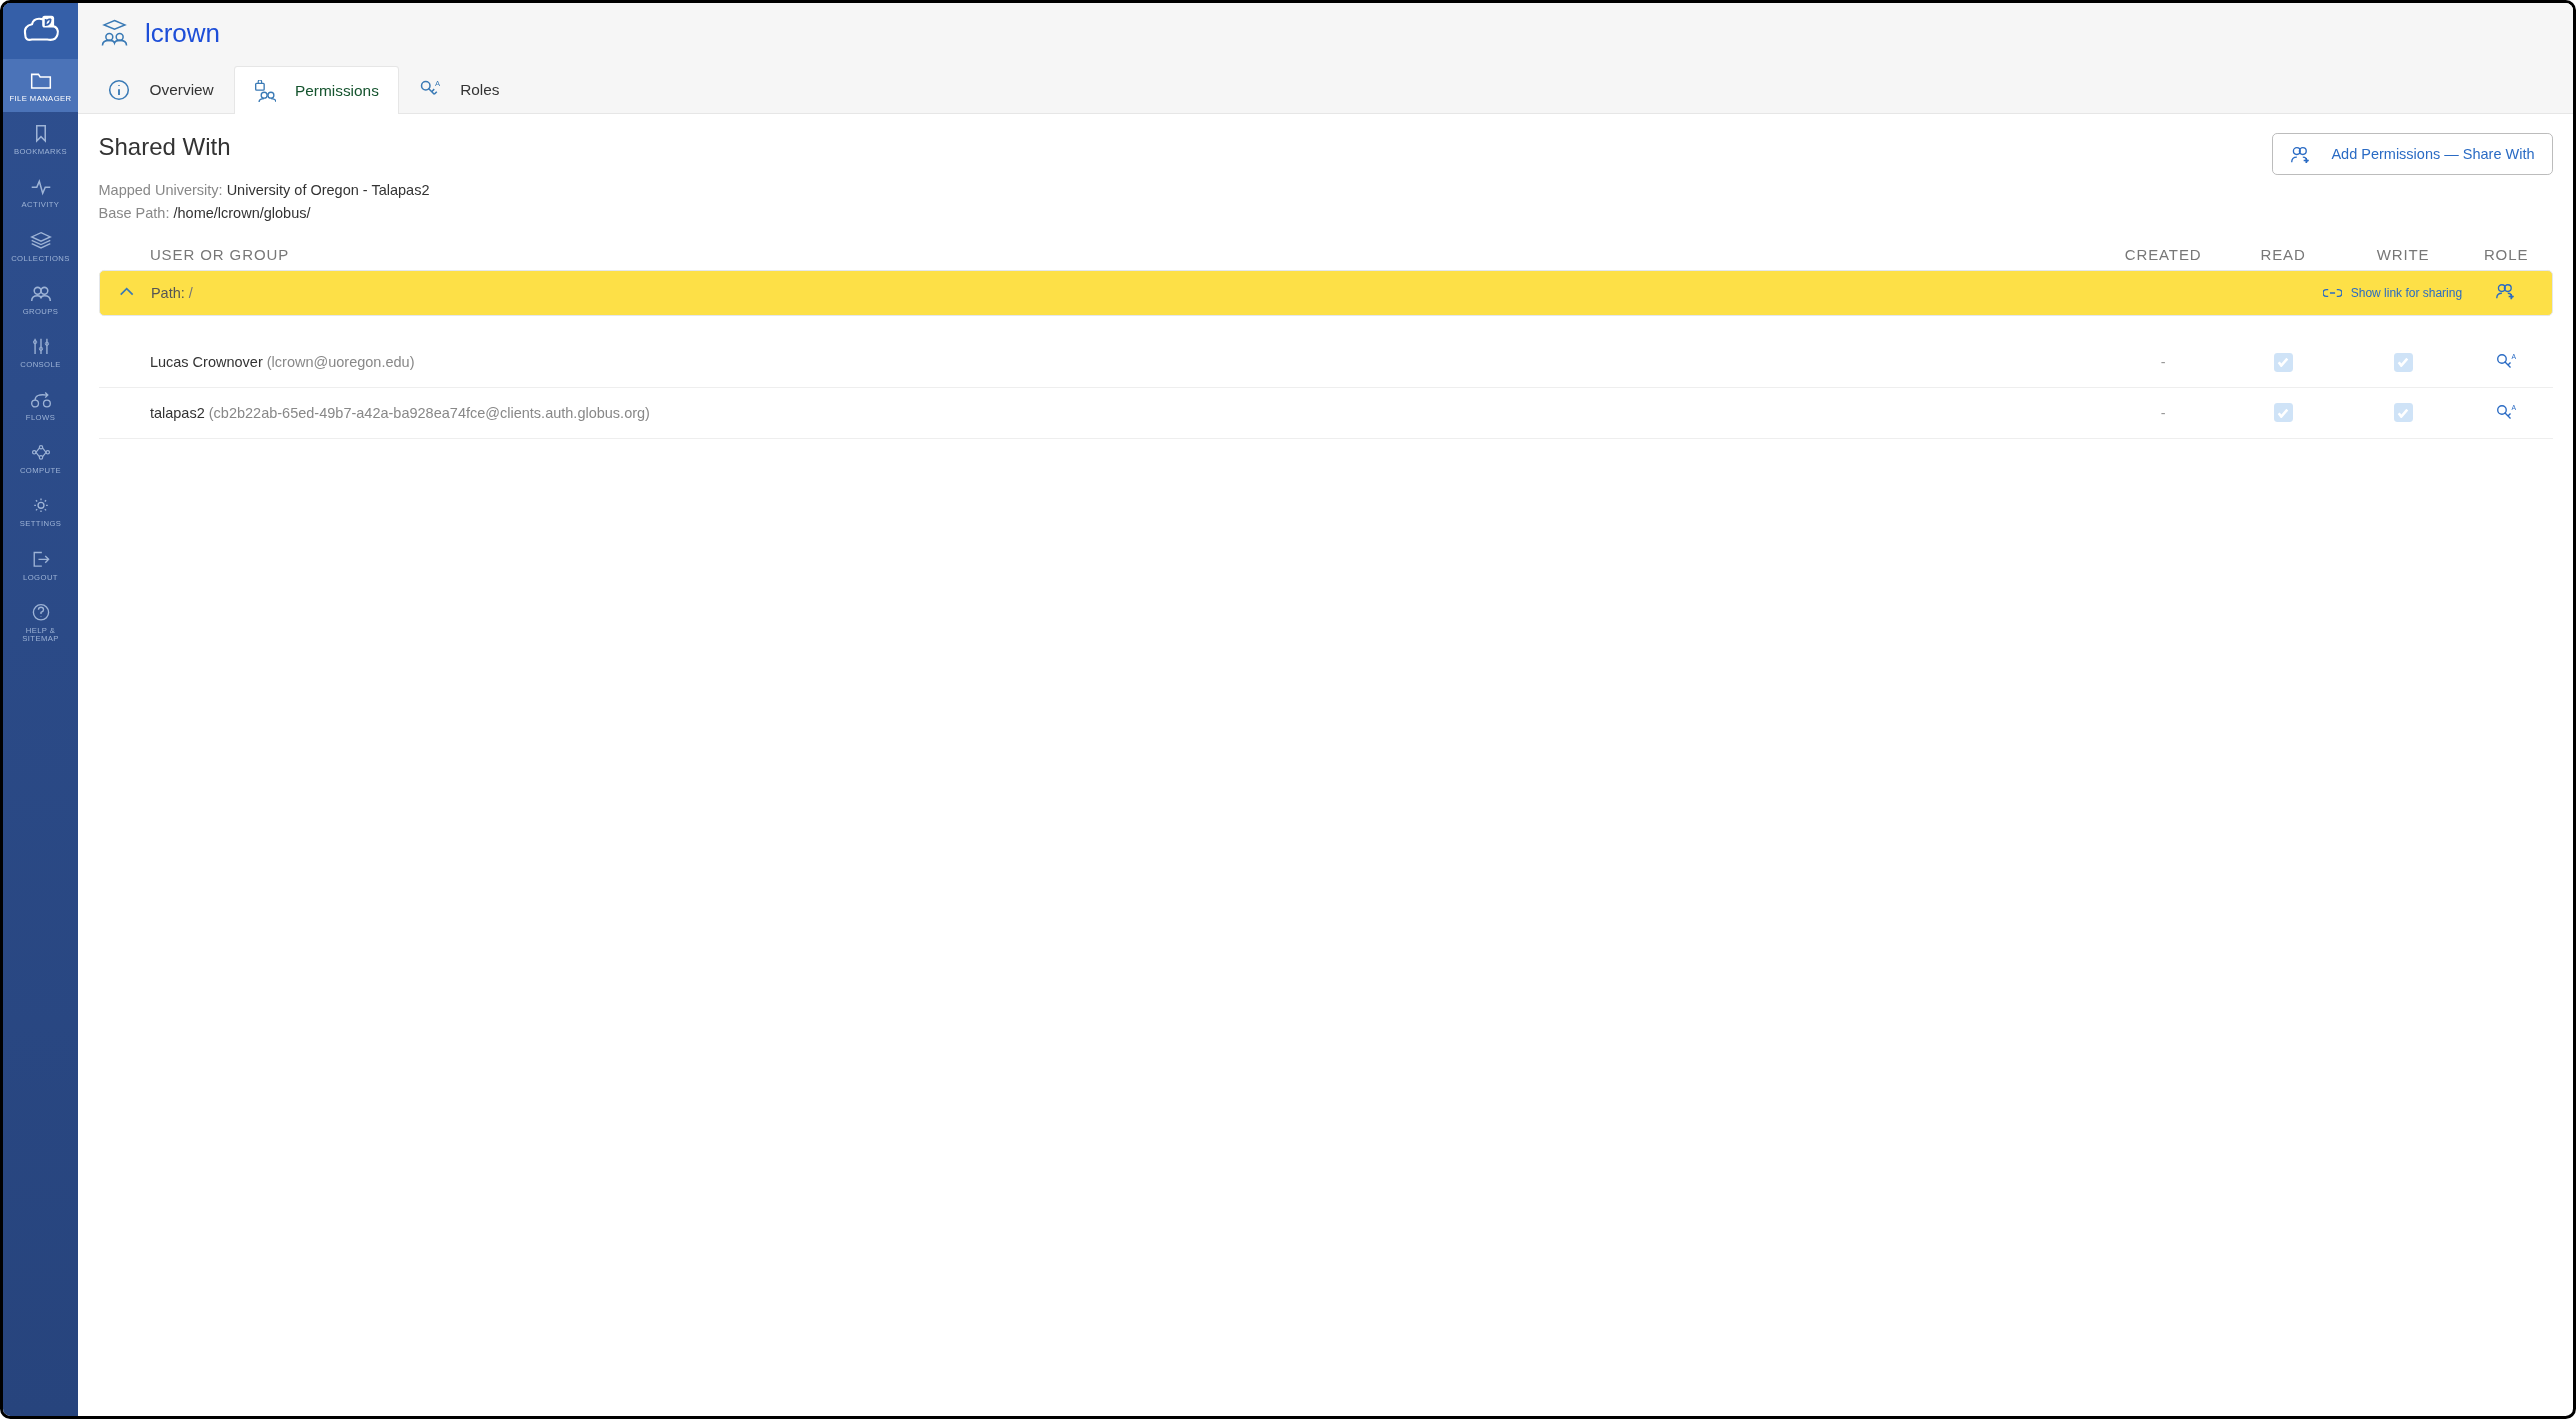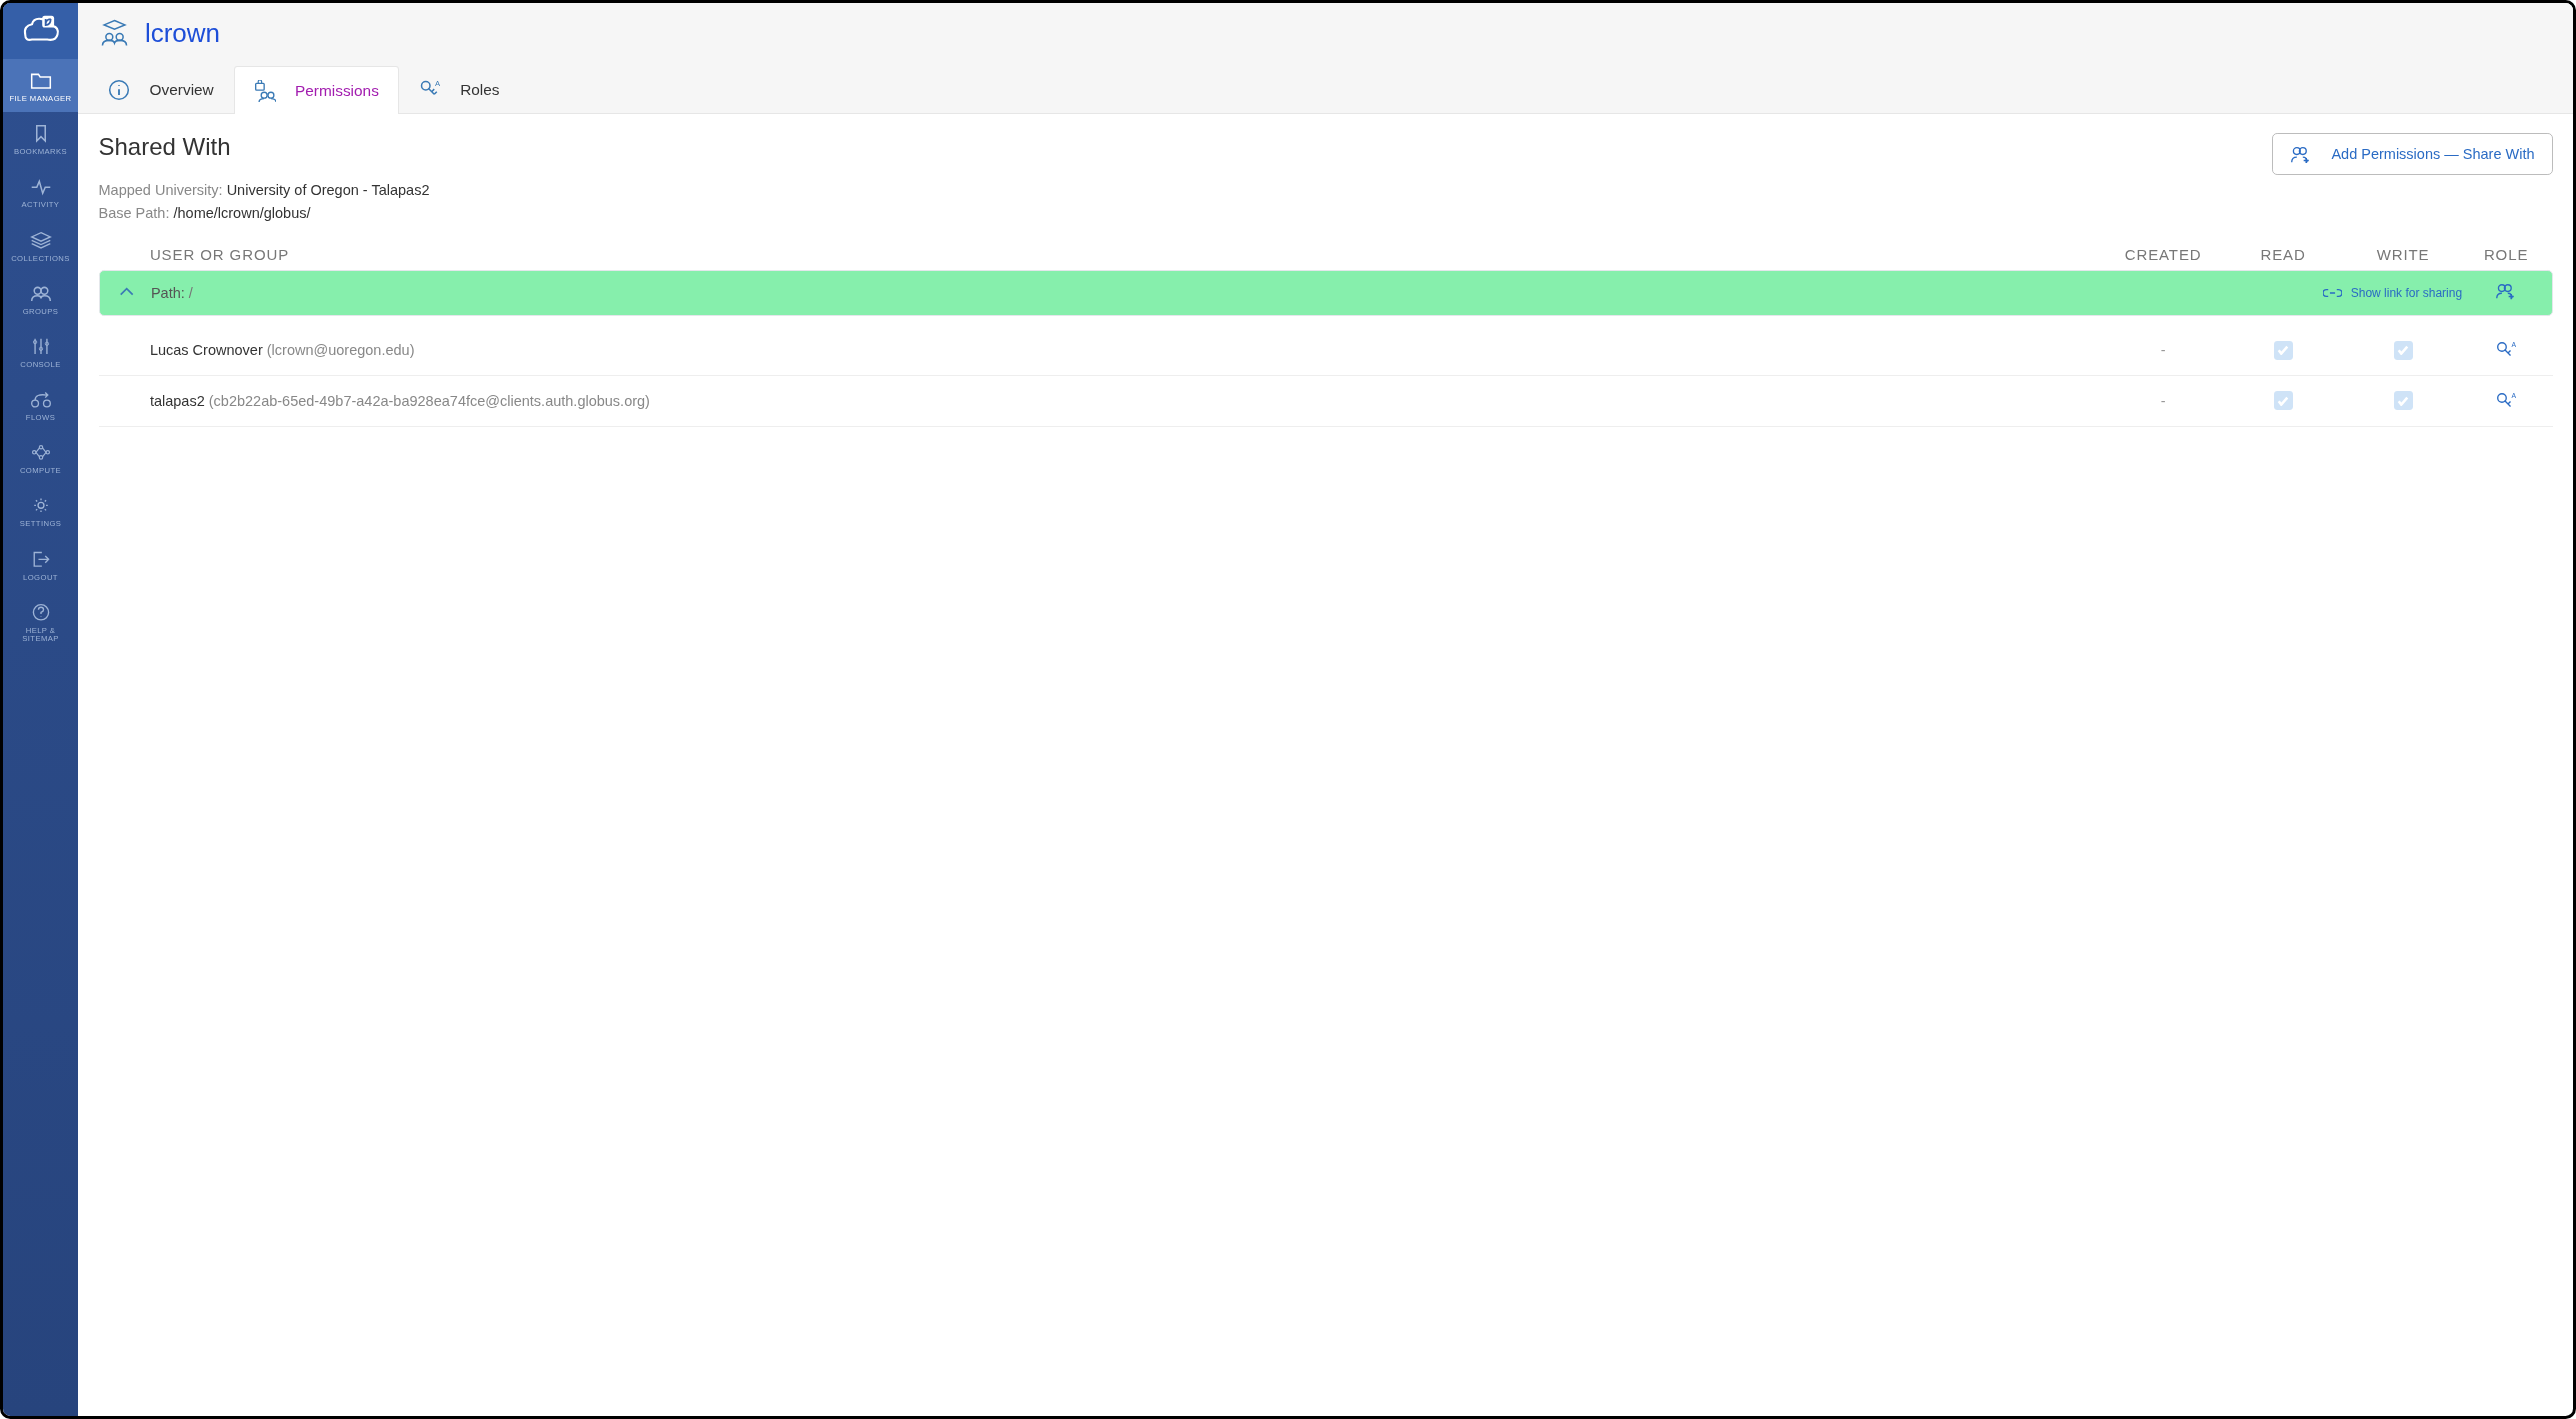--- a/index.html
+++ b/index.html
@@ -25,37 +25,37 @@
 .header-icon { width: 31px; height: 31px; color: #3a7ab5; }
 .header-icon svg { stroke: currentColor; fill: none; }
 .header-title { font-size: 26px; font-weight: 300; color: #1d4ed8; }
 
 .tabs { background: #f6f6f6; display: flex; padding: 0 10.3px; border-bottom: 0.9px solid #e6e6e6; }
 .tab { padding: 12px 19px; display: flex; align-items: center; gap: 10.3px; cursor: pointer; border: 0.9px solid transparent; border-bottom: none; border-radius: 3.4px 3.4px 0 0; }
 .tab.active { background: #fff; border-color: #e6e6e6; margin-bottom: -0.9px; }
 .tab-icon { width: 22px; height: 22px; color: #3a7ab5; }
 .tab-icon svg { stroke: currentColor; fill: none; }
 .tab-label { font-size: 15.4px; color: #333; margin-left: 9px; }
-.tab.active .tab-label { color: #a21caf; }
+.tab.active .tab-label { color: #14532d; }
 
 .content { padding: 19px 20.5px; flex: 1; overflow: auto; }
 .section-head { display: flex; justify-content: space-between; align-items: flex-start; margin-bottom: 6.8px; }
 .section-title { font-size: 24px; font-weight: 400; color: #333; }
 .add-perms-btn { border: 0.9px solid #bcbcbc; border-radius: 5.1px; background: #fff; padding: 10.3px 17px; display: flex; align-items: center; gap: 21px; cursor: pointer; color: #2a6bc4; font-size: 14.5px; }
 .add-perms-btn svg { width: 20.5px; height: 19px; stroke: currentColor; fill: none; }
 
 .meta-line { font-size: 14.5px; color: #888; margin-top: 6.8px; }
 .meta-line .meta-val { color: #333; }
 
 .perm-table { margin-top: 19px; }
 .perm-head { display: grid; grid-template-columns: 48px 1fr 120px 120px 120px 86px; padding: 6.8px 3.4px; font-size: 15px; letter-spacing: 0.9px; color: #777; }
 .perm-head > div { text-align: center; }
 .perm-head .col-user { text-align: left; }
 
-.path-row { display: grid; grid-template-columns: 48px 1fr 120px 120px 120px 86px; align-items: center; background: #86efac; border: 0.9px solid #e4e7eb; border-radius: 5.1px; padding: 12px 3.4px; margin-bottom: 9px; }
+.path-row { display: grid; grid-template-columns: 48px 1fr 120px 120px 120px 86px; align-items: center; background: #fde047; border: 0.9px solid #e4e7eb; border-radius: 5.1px; padding: 12px 3.4px; margin-bottom: 21px; }
 .path-row .chev { text-align: center; color: #3a7ab5; cursor: pointer; }
 .path-row .chev svg { width: 15.4px; height: 10.3px; stroke: currentColor; fill: none; stroke-width: 2; }
 .path-row .path-label { font-size: 14.5px; color: #555; }
 .path-row .path-val { color: #777; }
 .share-link { grid-column: 3 / span 3; display: flex; align-items: center; justify-content: flex-end; gap: 8.6px; color: #2a6bc4; font-size: 12px; text-align: right; }
 .share-link svg { width: 19px; height: 12px; stroke: currentColor; fill: none; }
 .add-group-icon { text-align: center; color: #2a6bc4; cursor: pointer; }
 .add-group-icon svg { width: 20.5px; height: 17px; stroke: currentColor; fill: none; }
 
 .perm-row { display: grid; grid-template-columns: 48px 1fr 120px 120px 120px 86px; align-items: center; padding: 15.4px 3.4px; border-bottom: 0.9px solid #eee; font-size: 14.5px; }

